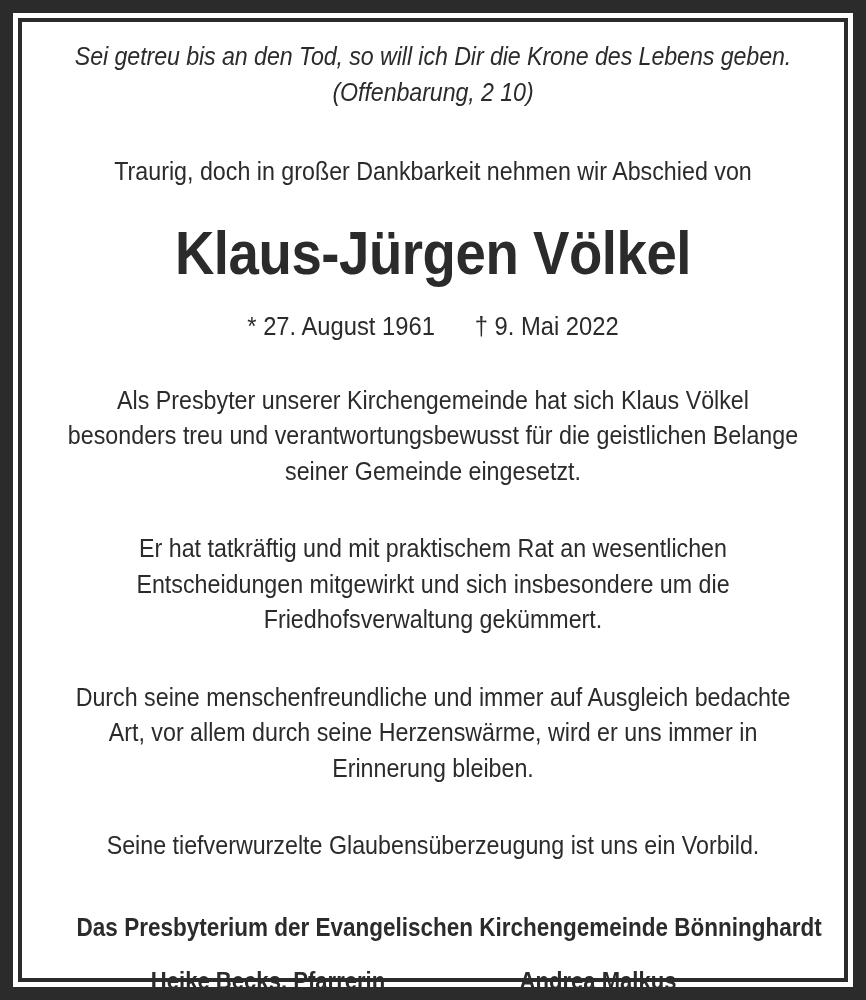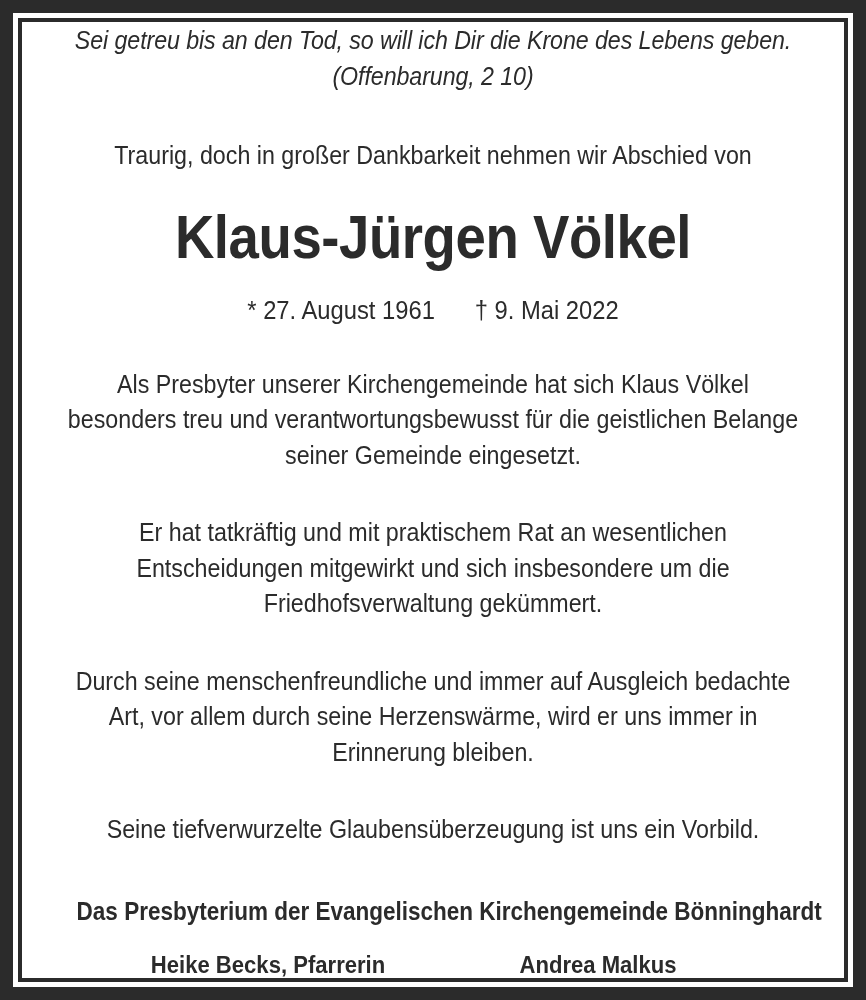--- a/index.html
+++ b/index.html
@@ -33,21 +33,21 @@
     box-sizing: border-box;
   }
 
   .content {
     position: absolute;
     left: 0;
     right: 0;
     top: 0;
     bottom: 0;
     box-sizing: border-box;
-    padding: 10px 24px 18px 24px;
+    padding: 26px 24px 18px 24px;
     display: flex;
     flex-direction: column;
     align-items: stretch;
     text-align: center;
   }
 
   .quote {
     font-style: italic;
     font-size: 25px;
     line-height: 1.42;

